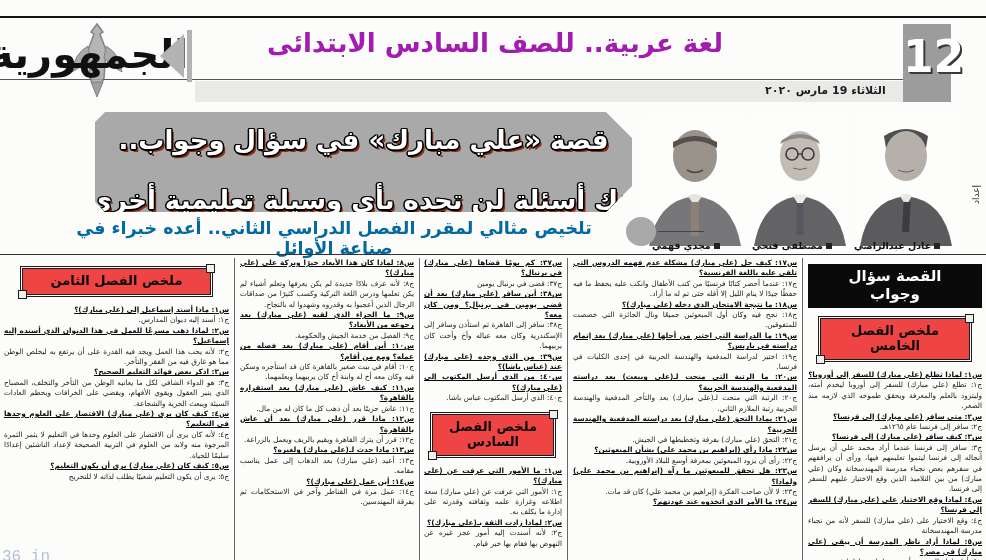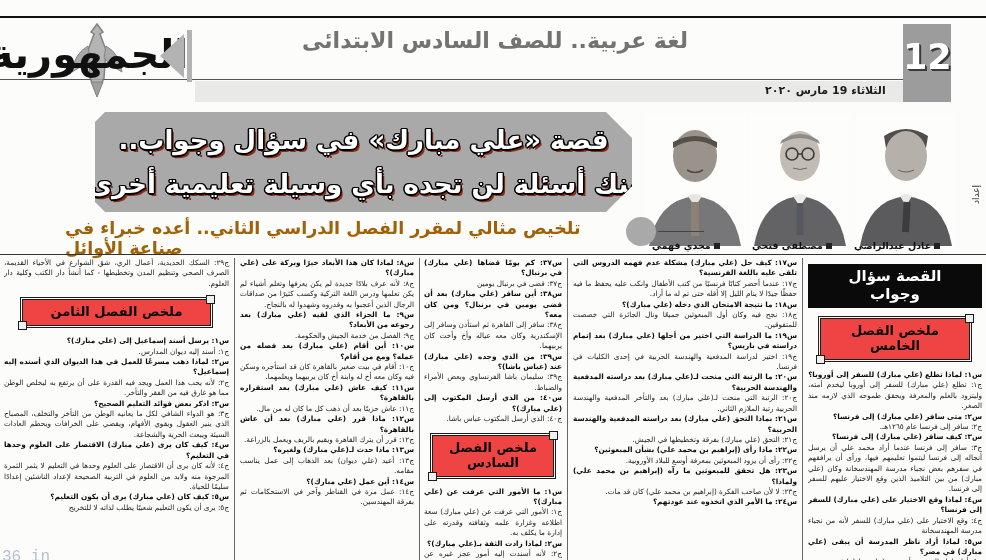--- a/index.html
+++ b/index.html
@@ -8,48 +8,48 @@
 
   
   .topline{position:absolute;left:0;top:16px;width:986px;height:2px;background:#111;}
   .subline{position:absolute;left:0;top:79px;width:951px;height:1px;background:#555;}
   .date-strip{position:absolute;left:195px;top:81px;width:756px;height:21px;background:#e9e9e7;}
   .masthead{position:absolute;left:6px;top:20px;width:182px;height:78px;}
   .masthead .mast-title{position:absolute;right:0;top:14px;font-size:40px;font-weight:900;color:#101010;direction:rtl;line-height:1;letter-spacing:-1px;}
   .masthead svg{position:absolute;left:58px;top:0px;opacity:.85;}
   .chevron{position:absolute;left:160px;top:34px;width:0;height:0;border-top:22px solid transparent;border-bottom:22px solid transparent;border-right:24px solid #b3b3b3;}
   .chevbar{position:absolute;left:187px;top:30px;width:5px;height:52px;background:#b3b3b3;}
-  .supp-title{position:absolute;left:205px;top:28px;width:580px;text-align:center;direction:rtl;font-size:22px;font-weight:bold;color:#737373;}
-  .pagenum{position:absolute;left:903px;top:24px;width:48px;height:78px;background:#9c9c9c;color:#fff;font-size:35px;font-weight:900;text-align:center;line-height:66px;text-shadow:1px 1px 0 #3a3a3a,2px 2px 0 #3a3a3a;}
+  .supp-title{position:absolute;left:205px;top:28px;width:580px;text-align:center;direction:rtl;font-size:26px;font-weight:bold;color:#a21caf;}
+  .pagenum{position:absolute;left:903px;top:24px;width:48px;height:78px;background:#9c9c9c;color:#fff;font-size:44px;font-weight:900;text-align:center;line-height:66px;text-shadow:1px 1px 0 #3a3a3a,2px 2px 0 #3a3a3a;}
   .date{position:absolute;left:765px;top:84px;width:132px;text-align:left;direction:rtl;font-size:11px;font-weight:bold;color:#1c1c1c;}
 
   
   .headline-box{position:absolute;left:95px;top:112px;width:537px;height:100px;background:#a9a9a9;
     clip-path:polygon(0 10px,10px 0,511px 0,537px 26px,537px 74px,511px 100px,10px 100px,0 90px);
     display:flex;flex-direction:column;justify-content:center;align-items:center;direction:rtl;}
   .headline-box .hl{color:#fff;font-weight:900;font-size:26px;line-height:44px;white-space:nowrap;
-    text-shadow:-1.5px 0 #000,1.5px 0 #000,0 -1.5px #000,0 1.5px #000,-1px -1px #000,1px 1px #000,-1px 1px #000,1px -1px #000,2.5px 2.5px 0 #8b2d12;}
+    text-shadow:-1.5px 0 #000,1.5px 0 #000,0 -1.5px #000,0 1.5px #000,-1px -1px #000,1px 1px #000,-1px 1px #000,1px -1px #000,2.5px 2.5px 0 #8b2d12;margin-top:16px;}
 
   
   .photo{position:absolute;top:114px;width:100px;height:132px;}
   .photo svg{width:100%;height:100%;}
   .caption{position:absolute;top:240px;height:12px;font-size:9.5px;font-weight:bold;color:#111;direction:rtl;white-space:nowrap;}
   .caption .sq{display:inline-block;width:6px;height:6px;background:#222;margin-left:3px;}
   .byline-vert{position:absolute;left:971px;top:204px;font-size:9px;color:#333;direction:rtl;transform:rotate(-90deg);transform-origin:left top;}
 
   
   .subhead-dot{position:absolute;left:626px;top:217px;width:30px;height:29px;border-radius:50%;background:#a9a9a9;}
   .subhead-tick{position:absolute;left:658px;top:231px;width:46px;height:1px;background:#444;}
-  .subheadline{position:absolute;left:65px;top:218px;width:568px;direction:rtl;text-align:left;font-size:17.5px;font-weight:900;color:#a16207;}
+  .subheadline{position:absolute;left:50px;top:218px;width:568px;direction:rtl;text-align:center;font-size:17.5px;font-weight:900;color:#0369a1;}
 
   
   .bodyrule{position:absolute;left:0;top:254px;width:986px;height:1px;background:#333;}
   .vdiv{position:absolute;top:258px;height:302px;width:1px;background:#666;}
   .col{position:absolute;top:258px;height:302px;overflow:hidden;direction:rtl;text-align:justify;}
-  .col .q{font-size:7.3px;line-height:10.4px;font-weight:bold;color:#0b0b0b;}
+  .col .q{font-size:7.3px;line-height:10.4px;font-weight:bold;color:#0b0b0b;text-decoration:underline;}
   .col .a{font-size:7.3px;line-height:10.4px;color:#1a1a1a;}
   .hdr-black{background:#0a0a0a;color:#fff;font-size:15px;font-weight:bold;text-align:center;padding:3px 18px 5px;margin:6px 0 0;}
   .hdr-box{position:relative;background:#ef4444;border:1.2px solid #1c1c1c;outline:1px solid #1c1c1c;outline-offset:1px;
     font-size:13px;font-weight:900;color:#0a0a0a;text-align:center;padding:4px 6px 6px;margin:10px auto 10px;width:78%;}
   .hdr-box::before,.hdr-box::after{content:"";position:absolute;width:7px;height:7px;background:#efefec;border:1px solid #1c1c1c;}
   .hdr-box::before{top:-5px;right:-5px;}
   .hdr-box::after{bottom:-5px;left:-5px;}
   .watermark{position:absolute;left:2px;top:548px;font-size:16px;color:#7b8fb5;opacity:.55;font-family:Liberation Mono, monospace;}
 </style>
 </head>
@@ -148,65 +148,63 @@
       <div class="q">س٥: لماذا أراد ناظر المدرسة أن يبقى (علي مبارك) في مصر؟</div>
       <div class="a">ج٥: أراد ناظر المدرسة أن يبقى (علي مبارك) في مصر</div>
     </div>
   <div class="col" style="left:573px;width:224px">
       <div class="q">س١٧: كيف حل (علي مبارك) مشكلة عدم فهمه الدروس التي تلقى عليه باللغة الفرنسية؟</div>
       <div class="a">ج١٧: عندما أحضر كتابًا فرنسيًا من كتب الأطفال وانكب عليه يحفظ ما فيه حفظًا جيدًا لا ينام الليل إلا أقله حتى تم له ما أراد.</div>
       <div class="q">س١٨: ما نتيجة الامتحان الذي دخله (علي مبارك)؟</div>
       <div class="a">ج١٨: نجح فيه وكان أول المبعوثين جميعًا ونال الجائزة التي خصصت للمتفوقين.</div>
       <div class="q">س١٩: ما الدراسة التي اختير من أجلها (علي مبارك) بعد إتمام دراسته في باريس؟</div>
       <div class="a">ج١٩: اختير لدراسة المدفعية والهندسة الحربية في إحدى الكليات في فرنسا.</div>
-      <div class="q">س٢٠: ما الرتبة التي منحت لـ(علي مبارك) بعد دراسته المدفعية والهندسة الحربية؟</div>
+      <div class="q">س٢٠: ما الرتبة التي منحت لـ(علي ويبعث) بعد دراسته المدفعية والهندسة الحربية؟</div>
       <div class="a">ج٢٠: الرتبة التي منحت لـ(علي مبارك) بعد والتأخر المدفعية والهندسة الحربية رتبة الملازم الثاني.</div>
       <div class="q">س٢١: بماذا التحق (علي مبارك) بعد دراسته المدفعية والهندسة الحربية؟</div>
       <div class="a">ج٢١: التحق (علي مبارك) بفرقة وتخطيطها في الجيش.</div>
       <div class="q">س٢٢: ماذا رأى (إبراهيم بن محمد علي) بشأن المبعوثين؟</div>
       <div class="a">ج٢٢: رأى أن يزود المبعوثين بمعرفة أوسع للبلاد الأوروبية.</div>
       <div class="q">س٢٣: هل تحقق للمبعوثين ما رآه (إبراهيم بن محمد علي) ولماذا؟</div>
       <div class="a">ج٢٣: لا لأن صاحب الفكرة (إبراهيم بن محمد علي) كان قد مات.</div>
       <div class="q">س٢٤: ما الأمر الذي اتخذوه عند عودتهم؟</div>
     </div>
   <div class="col" style="left:424px;width:138px">
       <div class="q">س٣٧: كم يومًا قضاها (علي مبارك) في برنبال؟</div>
       <div class="a">ج٣٧: قضى في برنبال يومين</div>
       <div class="q">س٣٨: أين سافر (علي مبارك) بعد أن قضى يومين في برنبال؟ ومن كان معه؟</div>
       <div class="a">ج٣٨: سافر إلى القاهرة ثم استأذن وسافر إلى الإسكندرية وكان معه عياله وأخ وأخت كان يربيهما.</div>
       <div class="q">س٣٩: من الذي وجده (علي مبارك) عند (عباس باشا)؟</div>
-      <div class="a">ج٣٩: سليمان باشا الفرنساوي وبعض الأمراء والضباط.</div>
       <div class="q">س٤٠: من الذي أرسل المكتوب إلى (علي مبارك)؟</div>
       <div class="a">ج٤٠: الذي أرسل المكتوب عباس باشا.</div>
       <div class="hdr-box">ملخص الفصل السادس</div>
       <div class="q">س١: ما الأمور التي عرفت عن (علي مبارك)؟</div>
       <div class="a">ج١: الأمور التي عرفت عن (علي مبارك) سعة اطلاعه وغزارة علمه وثقافته وقدرته على إدارة ما يكلف به.</div>
       <div class="q">س٢: لماذا زادت الثقة بـ(علي مبارك)؟</div>
       <div class="a">ج٢: لأنه أسندت إليه أمور عجز غيره عن النهوض بها فقام بها خير قيام.</div>
     </div>
   <div class="col" style="left:240px;width:174px">
       <div class="q">س٨: لماذا كان هذا الأبعاد خيرًا وبركة على (علي مبارك)؟</div>
       <div class="a">ج٨: لأنه عرف بلادًا جديدة لم يكن يعرفها وتعلم أشياء لم يكن تعلمها ودرس اللغة التركية وكسب كثيرًا من صداقات الرجال الذين أعجبوا به وقدروه وشهدوا له بالنجاح.</div>
       <div class="q">س٩: ما الجزاء الذي لقيه (علي مبارك) بعد رجوعه من الأبعاد؟</div>
       <div class="a">ج٩: الفصل من خدمة الجيش والحكومة.</div>
       <div class="q">س١٠: أين أقام (علي مبارك) بعد فصله من عمله؟ ومع من أقام؟</div>
       <div class="a">ج١٠: أقام في بيت صغير بالقاهرة كان قد استأجره وسكن فيه وكان معه أخ له وابنة أخ كان يربيهما ويعلمهما.</div>
       <div class="q">س١١: كيف عاش (علي مبارك) بعد استقراره بالقاهرة؟</div>
       <div class="a">ج١١: عاش حزينًا بعد أن ذهب كل ما كان له من مال.</div>
       <div class="q">س١٢: ماذا قرر (علي مبارك) بعد أن عاش بالقاهرة؟</div>
       <div class="a">ج١٢: قرر أن يترك القاهرة ويقيم بالريف ويعمل بالزراعة.</div>
       <div class="q">س١٣: ماذا حدث لـ(علي مبارك) ولغيره؟</div>
-      <div class="a">ج١٣: أعيد (علي ديوان) بعد الذهاب إلى عمل يناسب مقامه.</div>
+      <div class="a">ج١٣: أعيد (علي مبارك) بعد الذهاب إلى عمل يناسب مقامه.</div>
       <div class="q">س١٤: أين عمل (علي مبارك)؟</div>
       <div class="a">ج١٤: عمل مرة في القناطر وآخر في الاستحكامات ثم بفرقة المهندسين.</div>
     </div>
   <div class="col" style="left:4px;width:225px">
-      <div class="a">ج٢٩: السكك الحديدية، أعمال الري، شق الشوارع في الأحياء القديمة، الصرف الصحي وتنظيم المدن وتخطيطها - كما أنشأ دار الكتب وكلية دار العلوم.</div>
       <div class="hdr-box">ملخص الفصل الثامن</div>
-      <div class="q">س١: يرسل أسند إسماعيل إلى (علي مبارك)؟</div>
+      <div class="q">س١: ماذا أسند إسماعيل إلى (علي مبارك)؟</div>
       <div class="a">ج١: أسند إليه ديوان المدارس.</div>
       <div class="q">س٢: لماذا ذهب مسرعًا للعمل في هذا الديوان الذي أسنده إليه إسماعيل؟</div>
       <div class="a">ج٢: لأنه يحب هذا العمل ويجد فيه القدرة على أن يرتفع به ليخلص الوطن مما هو غارق فيه من الفقر والتأخر.</div>
       <div class="q">س٣: اذكر بعض فوائد التعليم الصحيح؟</div>
       <div class="a">ج٣: هو الدواء الشافي لكل ما يعانيه الوطن من التأخر والتخلف، المصباح الذي ينير العقول ويقوي الأفهام، ويقضي على الخرافات ويحطم العادات السيئة ويبعث الحرية والشجاعة.</div>
       <div class="q">س٤: كيف كان يرى (علي مبارك) الاقتصار على العلوم وحدها في التعليم؟</div>
       <div class="a">ج٤: لأنه كان يرى أن الاقتصار على العلوم وحدها في التعليم لا يثمر الثمرة المرجوة منه ولابد من العلوم في التربية الصحيحة لإعداد الناشئين إعدادًا سليمًا للحياة.</div>
       <div class="q">س٥: كيف كان (علي مبارك) يرى أن يكون التعليم؟</div>
       <div class="a">ج٥: يرى أن يكون التعليم شعبيًا يطلب لذاته لا للتخريج</div>
     </div>

